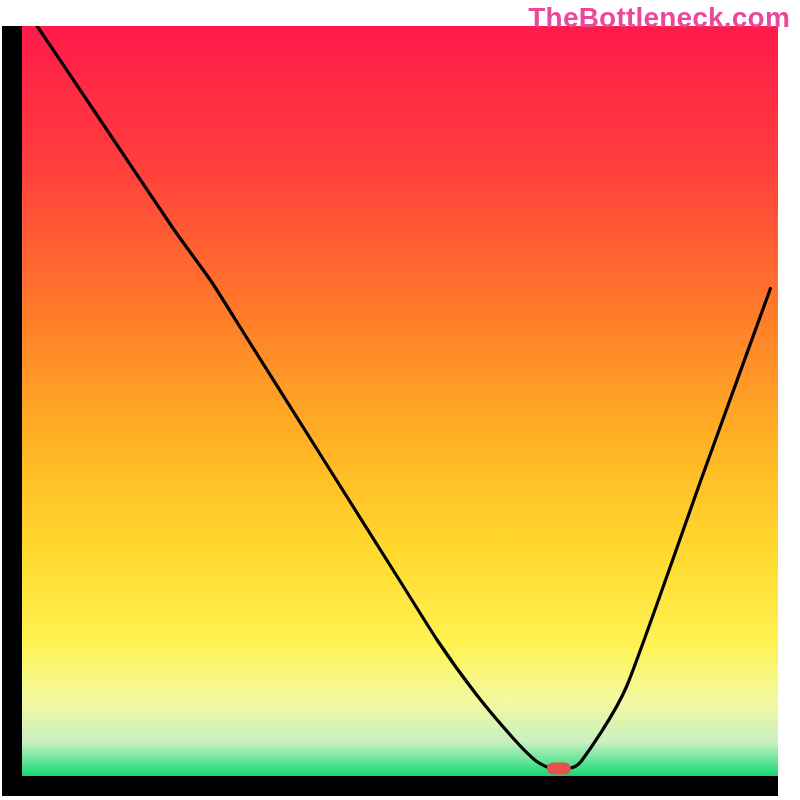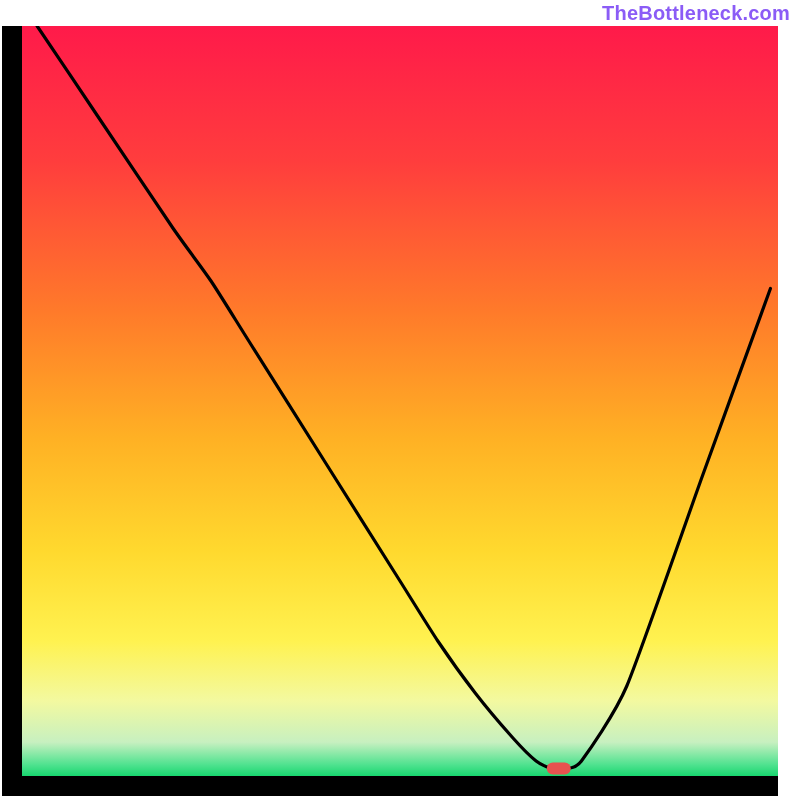--- a/index.html
+++ b/index.html
@@ -16,23 +16,23 @@
     height: 800px;
   }
   svg {
     display: block;
   }
   .attrib {
     position: absolute;
     top: 2px;
     right: 10px;
     font-family: Arial, Helvetica, sans-serif;
-    font-size: 20px;
+    font-size: 28px;
     font-weight: 600;
-    color: #8b5cf6;
+    color: #ec4899;
     letter-spacing: 0.2px;
   }
 </style>
 </head>
 <body>
 
 <div class="canvas-wrap">
   <svg id="chart-svg" width="800" height="800" viewBox="0 0 800 800">
     <defs>
       <linearGradient id="bg-grad" x1="0" y1="0" x2="0" y2="1">

